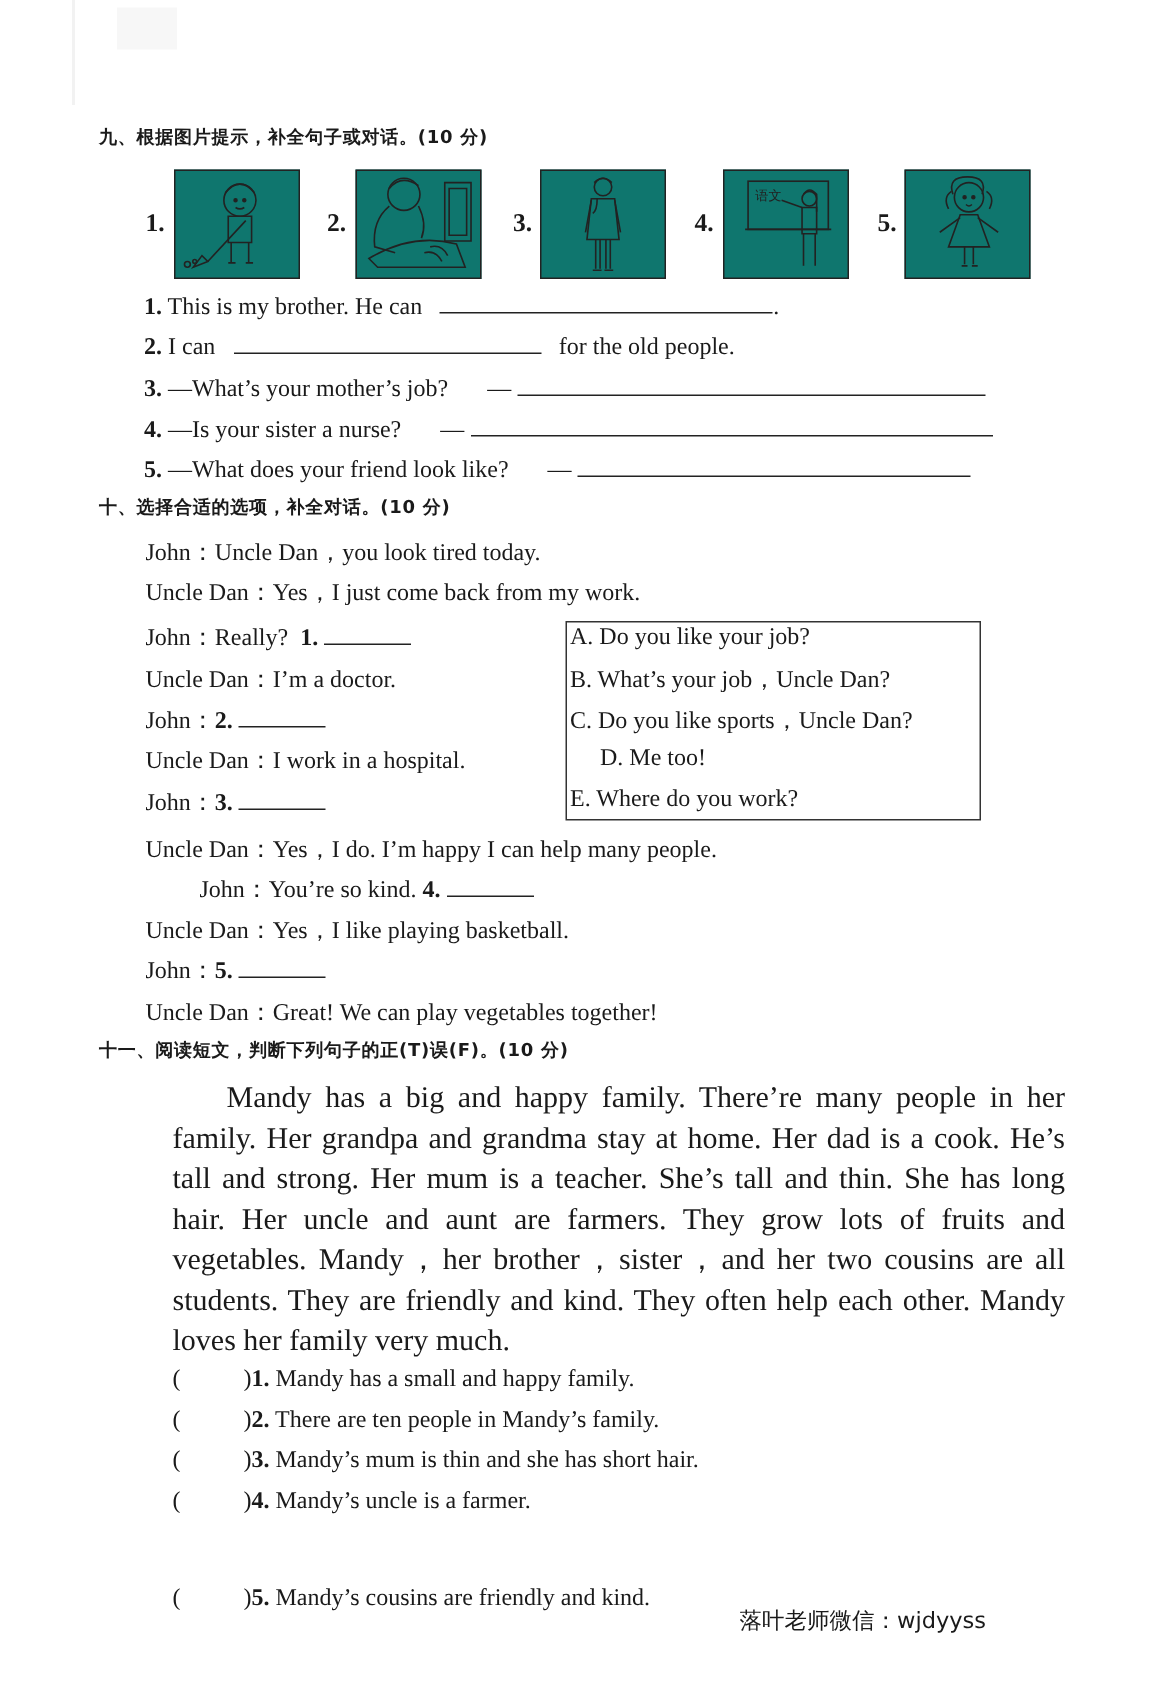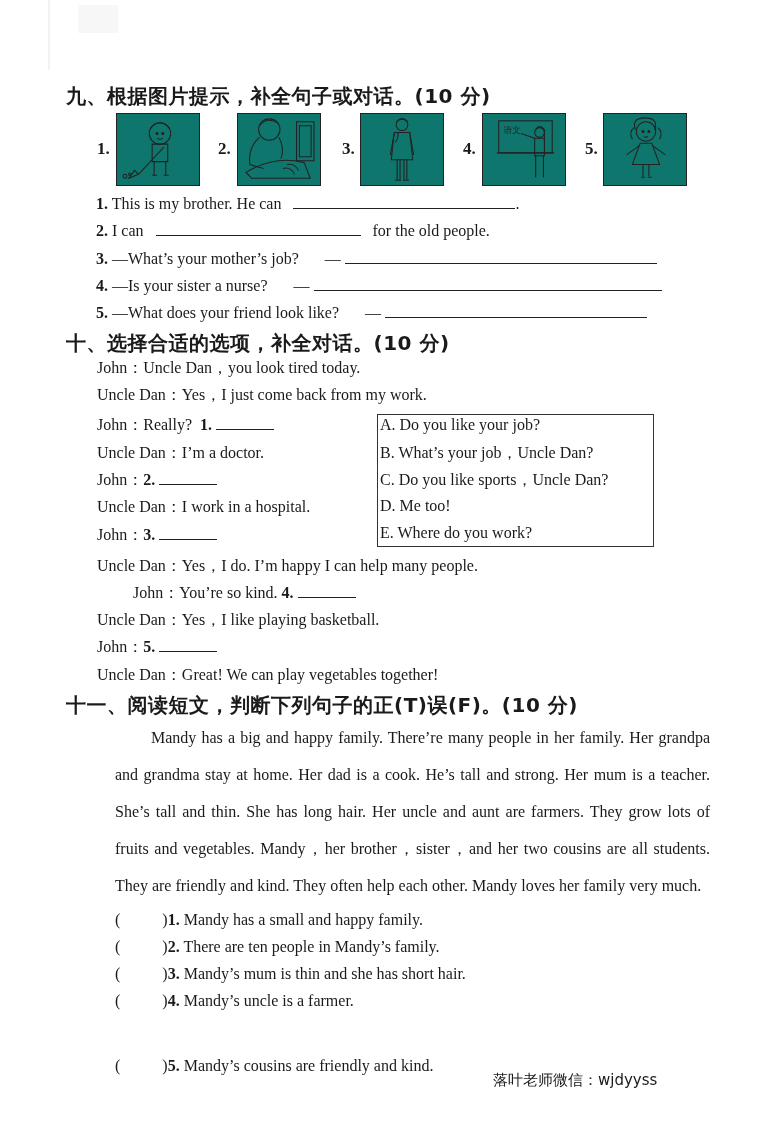--- a/index.html
+++ b/index.html
@@ -4,36 +4,36 @@
 <style>
   html, body { margin: 0; padding: 0; background: #ffffff; }
   body {
     width: 779px; height: 1122px; position: relative; overflow: hidden;
     font-family: "Liberation Serif", "DejaVu Serif", serif;
     color: #1a1a1a;
   }
   .abs { position: absolute; white-space: nowrap; }
   .heading {
     font-family: "DejaVu Sans", "Liberation Sans", sans-serif;
-    font-weight: bold; font-size: 20px; letter-spacing: 0.5px;
+    font-weight: bold; font-size: 12px; letter-spacing: 0.5px;
   }
   .txt { font-size: 16px; }
   .num { font-weight: bold; }
   .blank { display: inline-block; border-bottom: 1.3px solid #222; height: 14px; vertical-align: baseline; }
   .pic {
     position: absolute; border: 1.5px solid #222; background: #0f766e; box-sizing: border-box;
   }
   .pic svg { width: 100%; height: 100%; display: block; }
   .picnum { position: absolute; font-weight: bold; font-size: 17px; }
   .optbox {
     position: absolute; left: 377px; top: 414px; width: 277px; height: 133px;
     border: 1.3px solid #333; box-sizing: border-box;
   }
   .opt { position: absolute; left: 2px; font-size: 16px; white-space: nowrap; }
-  .para { position: absolute; left: 115px; width: 595px; font-size: 16px; line-height: 37px; text-align: justify; }
+  .para { position: absolute; left: 115px; width: 595px; font-size: 20px; line-height: 27px; text-align: justify; }
   .para p { margin: 0; text-indent: 36px; }
   .footer { font-family: "DejaVu Sans", sans-serif; font-size: 15px; }
   .faint { position: absolute; background: #f2f2f2; }
 </style>
 </head>
 <body>
 
 <div class="faint" style="left:48px;top:0;width:2px;height:70px;"></div>
 <div class="faint" style="left:78px;top:5px;width:40px;height:28px;opacity:0.6;"></div>
 
@@ -171,21 +171,21 @@
 <div class="abs txt" style="left:97px;top:637px;">
   <span>John：</span><span class="num">5.</span>
   <span class="blank" style="width:58px;"></span>
 </div>
 <div class="abs txt" style="left:97px;top:665px;">Uncle Dan：Great!  We can play vegetables together!</div>
 
 <div class="optbox">
   <div class="opt" style="top:1px;">A. Do you like your job?</div>
   <div class="opt" style="top:28px;">B. What’s your job，Uncle Dan?</div>
   <div class="opt" style="top:55px;">C. Do you like sports，Uncle Dan?</div>
-  <div class="opt" style="top:82px;">D. Me too!</div>
+  <div class="opt" style="top:82px;margin-left:20px;">D. Me too!</div>
   <div class="opt" style="top:109px;">E. Where do you work?</div>
 </div>
 
 <div class="abs heading" style="left:66px;top:692px;">十一、阅读短文，判断下列句子的正(T)误(F)。(10 分)</div>
 
 <div class="para" style="top:719px;">
   <p>Mandy has a big and happy family. There’re many people in her family. Her grandpa and grandma stay at home. Her dad is a cook. He’s tall and strong. Her mum is a teacher. She’s tall and thin. She has long hair. Her uncle and aunt are farmers. They grow lots of fruits and vegetables. Mandy，her brother，sister，and her two cousins are all students. They are friendly and kind. They often help each other. Mandy loves her family very much.</p>
 </div>
 
 <div class="abs txt" style="left:115px;top:911px;">

